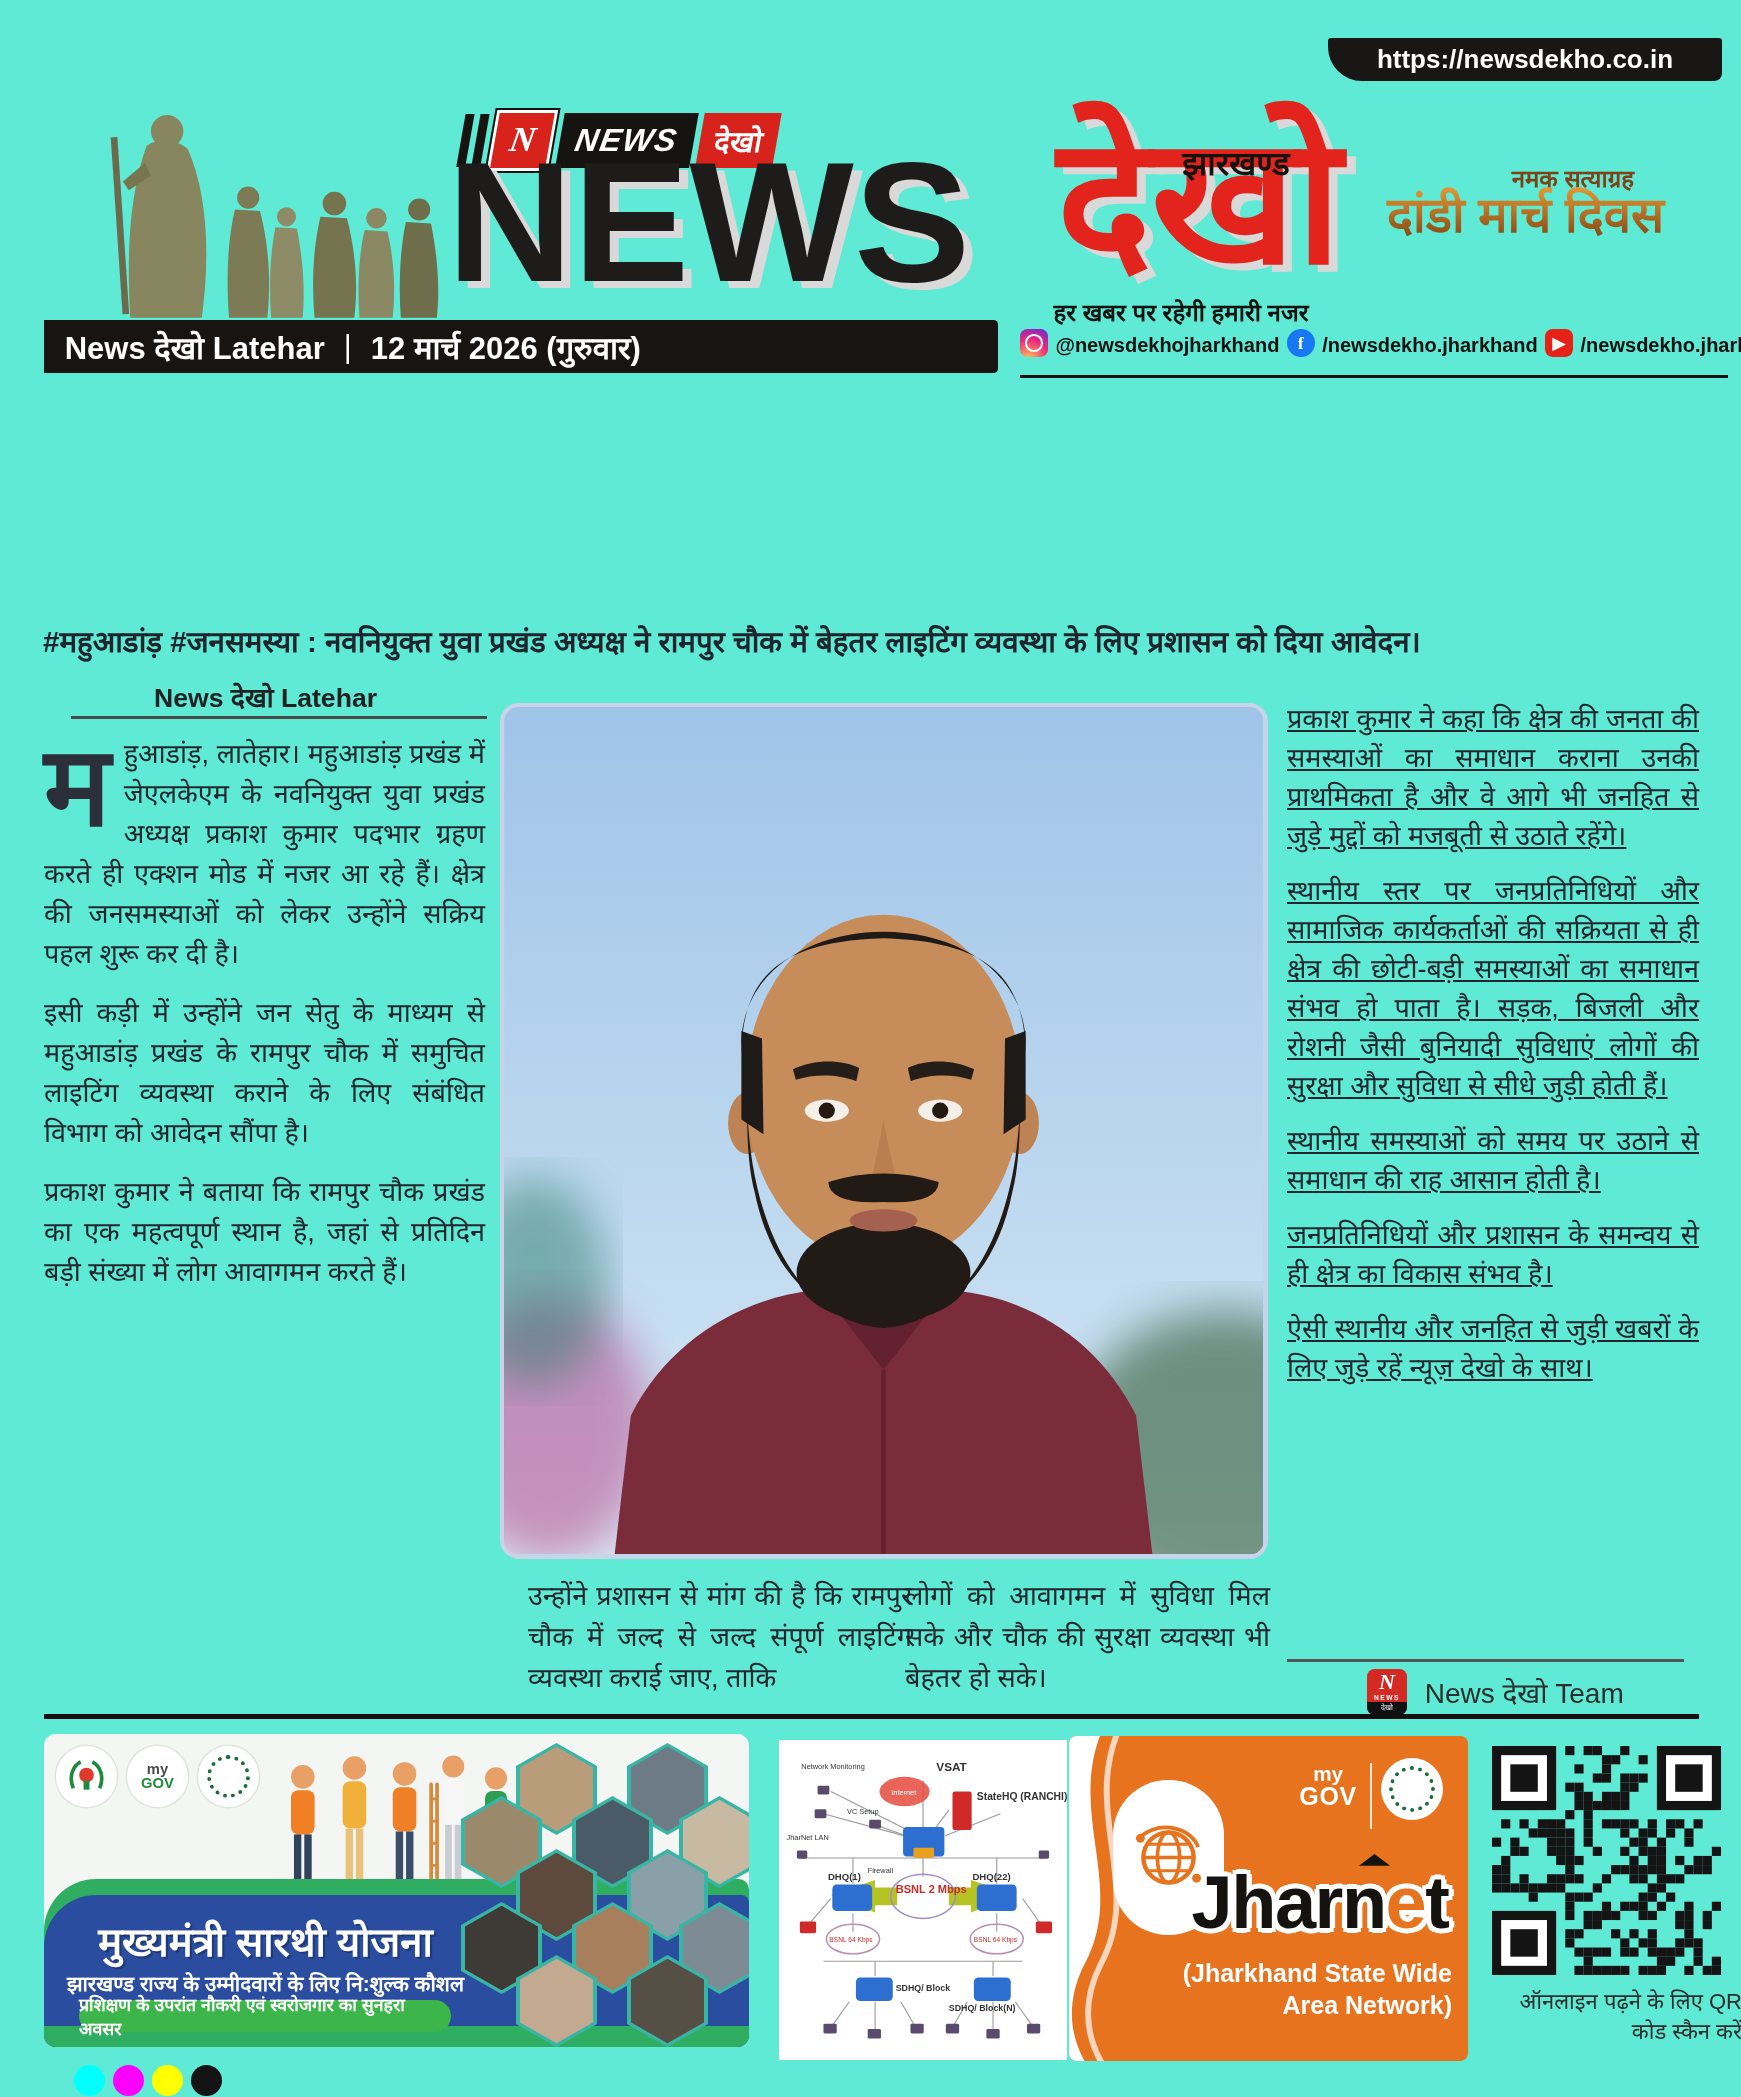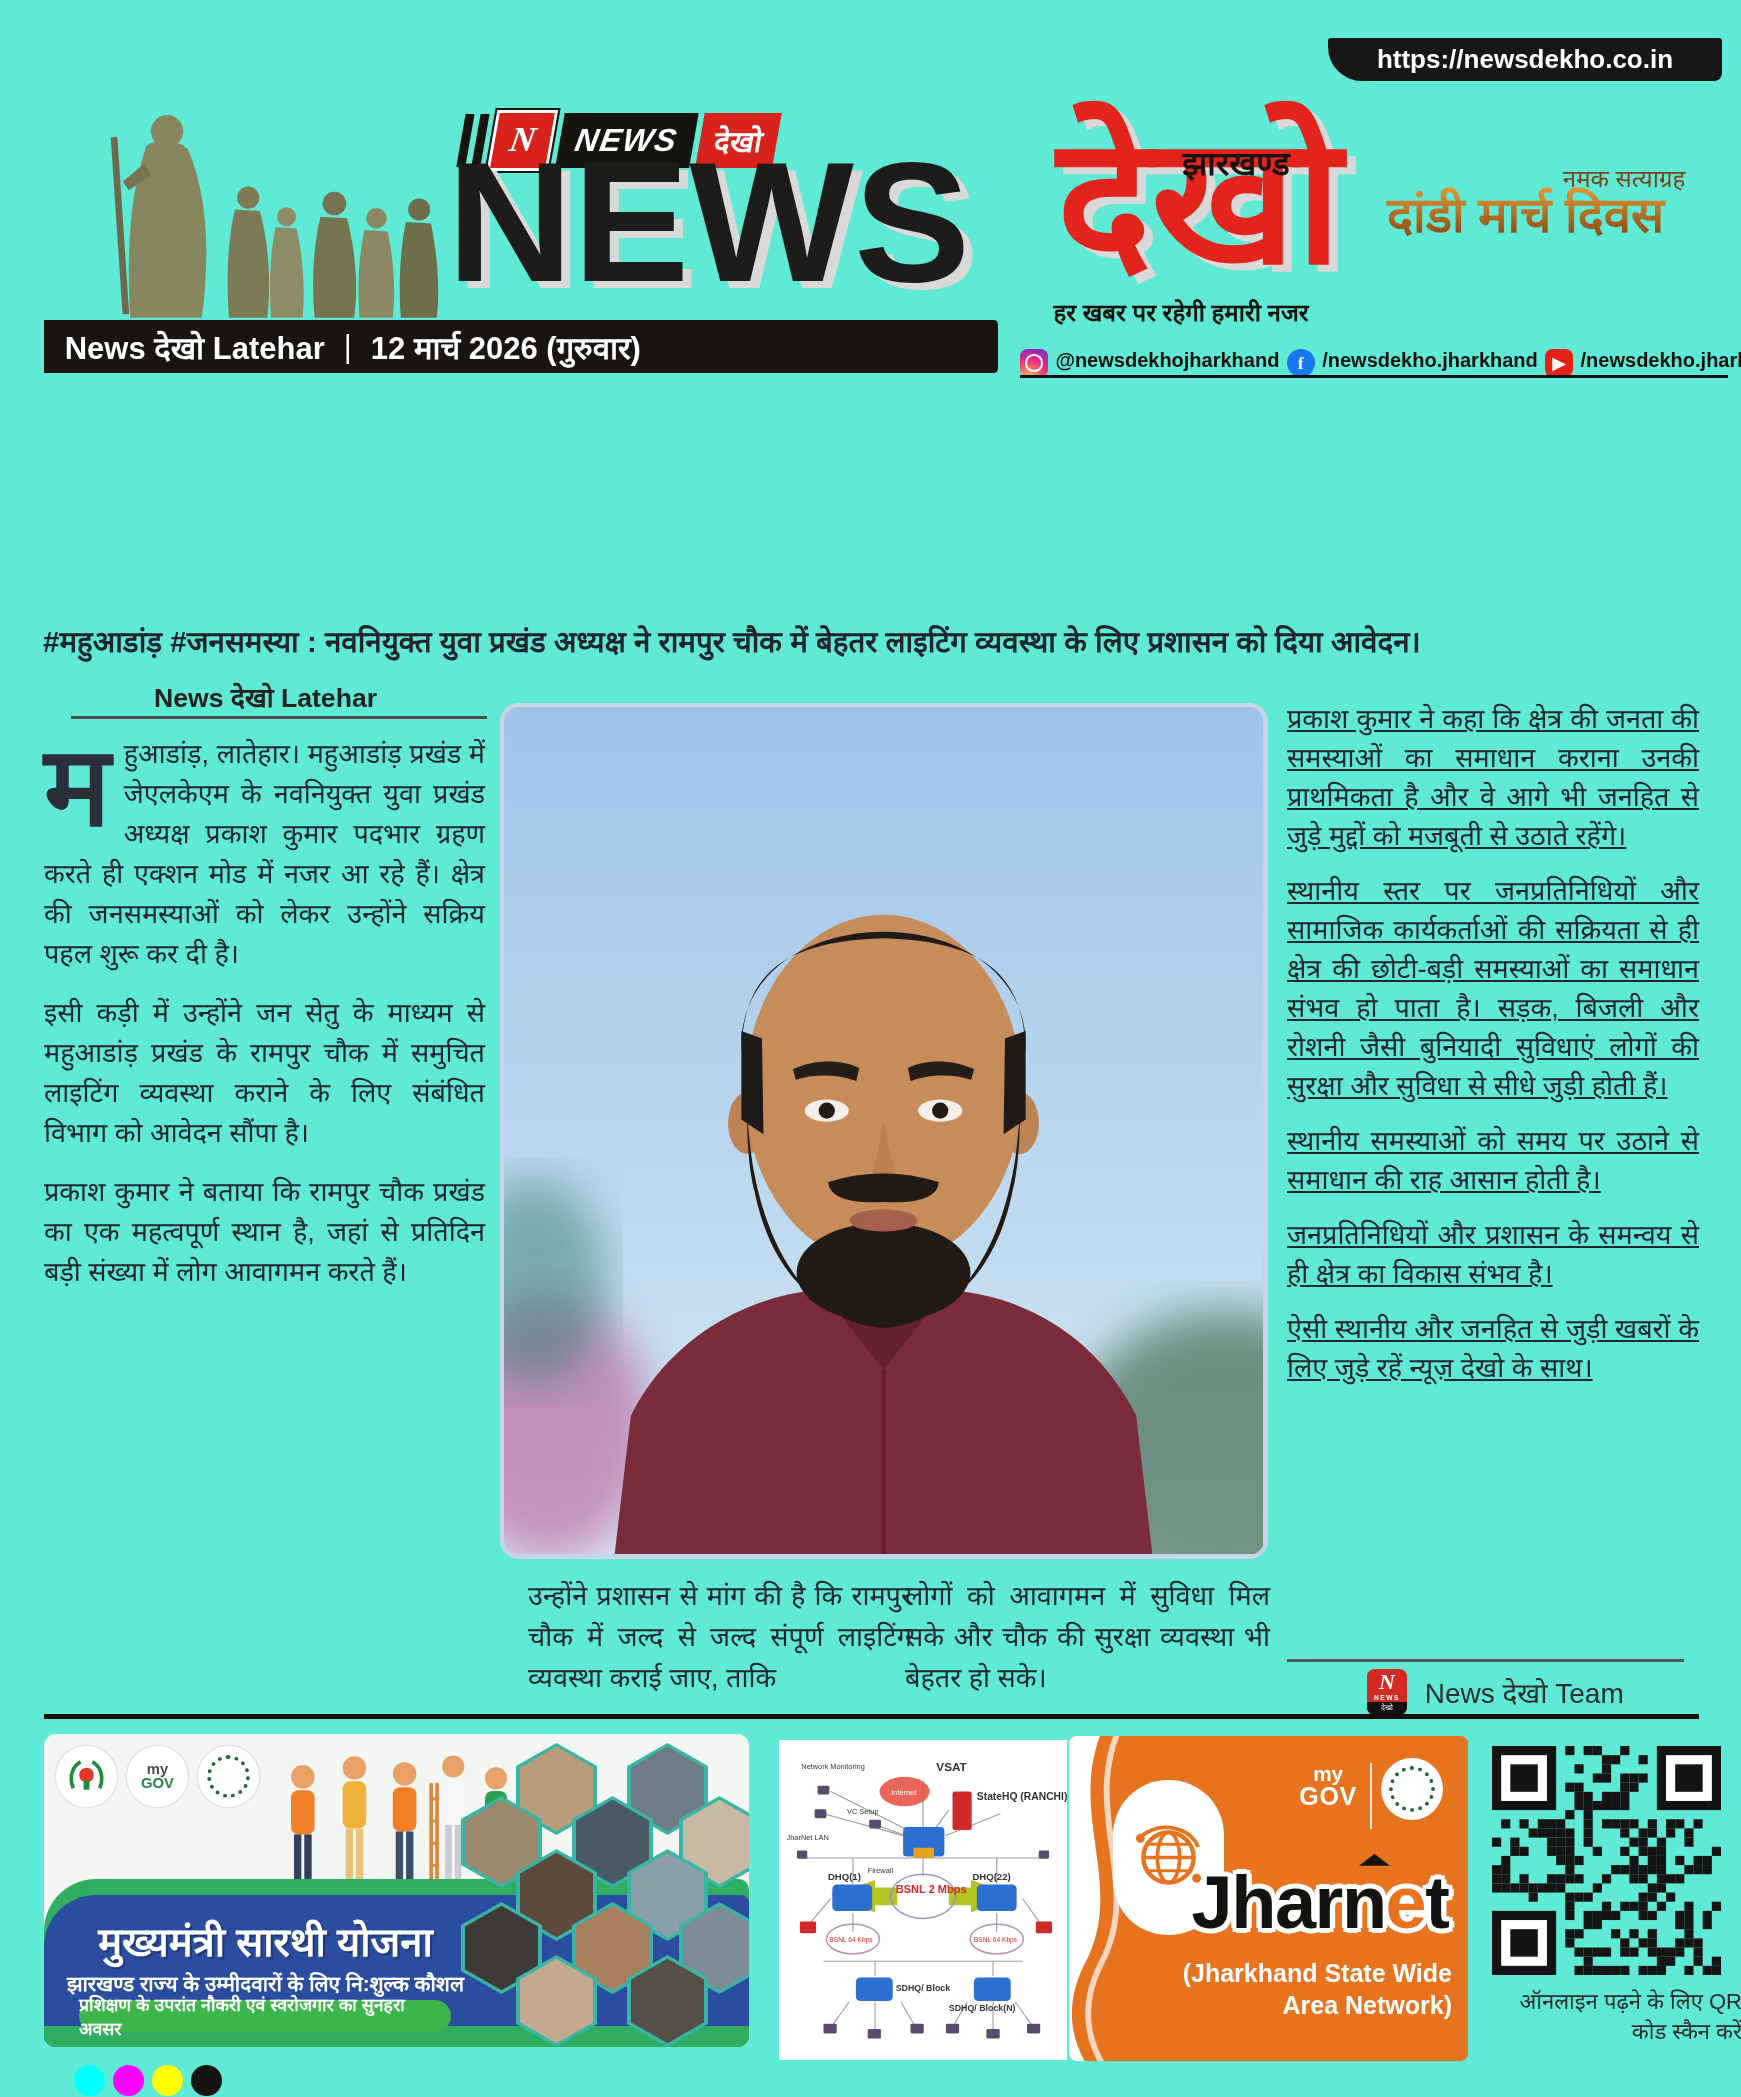--- a/index.html
+++ b/index.html
@@ -19,30 +19,30 @@
   .lb-news{height:55px;background:#161411;color:#fff;display:flex;align-items:center;padding:0 16px;
     font:italic 800 32px "Liberation Sans",sans-serif;letter-spacing:1.5px;}
   .lb-dekho{height:55px;background:#d8221c;color:#fff;display:flex;align-items:center;padding:0 14.8px;
     font-size:29.5px;font-weight:700;}
   .big-news{left:447px;top:133px;font-size:171px;line-height:177px;font-weight:900;color:#1d1c1a;
     letter-spacing:0px;text-shadow:8.9px 7.4px 0 #d9d9d9;transform:scaleX(1.02);transform-origin:left;}
   .big-dekho{left:1057px;top:94px;font-size:177px;line-height:214px;font-weight:800;color:#e2241d;
     text-shadow:8.9px 7.4px 0 #d9d9d9;}
   .jh-state{left:1140px;top:140px;width:192px;text-align:center;font-size:33px;font-weight:800;color:#15130f;}
   .tagline{left:1026px;top:295px;width:310px;text-align:center;font-size:24px;font-weight:800;color:#15130f;}
-  .dandi-top{left:1517px;top:161px;width:214px;text-align:center;font-size:24px;font-weight:400;color:#7d4217;}
+  .dandi-top{left:1420px;top:161px;width:214px;text-align:right;font-size:24px;font-weight:700;color:#7d4217;}
   .dandi-main{left:1356px;top:186px;width:339px;text-align:center;font-size:49px;line-height:58px;font-weight:900;
     color:#b35c16;background:linear-gradient(#e49a38,#7c3f0e);-webkit-background-clip:text;background-clip:text;
     -webkit-text-fill-color:transparent;}
 
   .edition-bar{left:44px;top:320px;width:954px;height:53px;background:#171412;color:#fff;
     display:flex;align-items:center;gap:19px;padding-left:20.7px;box-sizing:border-box;
     font-size:31px;font-weight:700;border-radius:0 4.4px 4.4px 0;}
-  .social-row{left:1020px;top:329px;width:708px;display:flex;align-items:flex-start;gap:7.4px;
-    font-size:20px;font-weight:700;color:#111;margin-top:20px;}
+  .social-row{left:1020px;top:329px;width:708px;display:flex;align-items:flex-end;gap:7.4px;
+    font-size:20px;font-weight:700;color:#111;}
   .social-row .ic{width:28px;height:28px;display:flex;align-items:center;justify-content:center;
     color:#fff;font-size:17.7px;font-weight:800;flex:0 0 auto;}
   .ic-ig{border-radius:7.4px;background:radial-gradient(circle at 30% 110%,#fdcb52 0%,#ee2a7b 55%,#6228d7 100%);}
   .ic-ig i{display:block;width:13.3px;height:13.3px;border:2.2px solid #fff;border-radius:50%;}
   .ic-fb{border-radius:50%;background:#1877f2;font-family:"Liberation Serif",serif;}
   .ic-yt{border-radius:7.4px;background:#e62117;font-size:12.5px;}
   .social-underline{left:1020px;top:375px;width:708px;height:3px;background:#111;}
 
   
   .headline{left:43px;top:403px;width:1656px;font-size:60px;line-height:92px;font-weight:800;color:#2b3140;}

